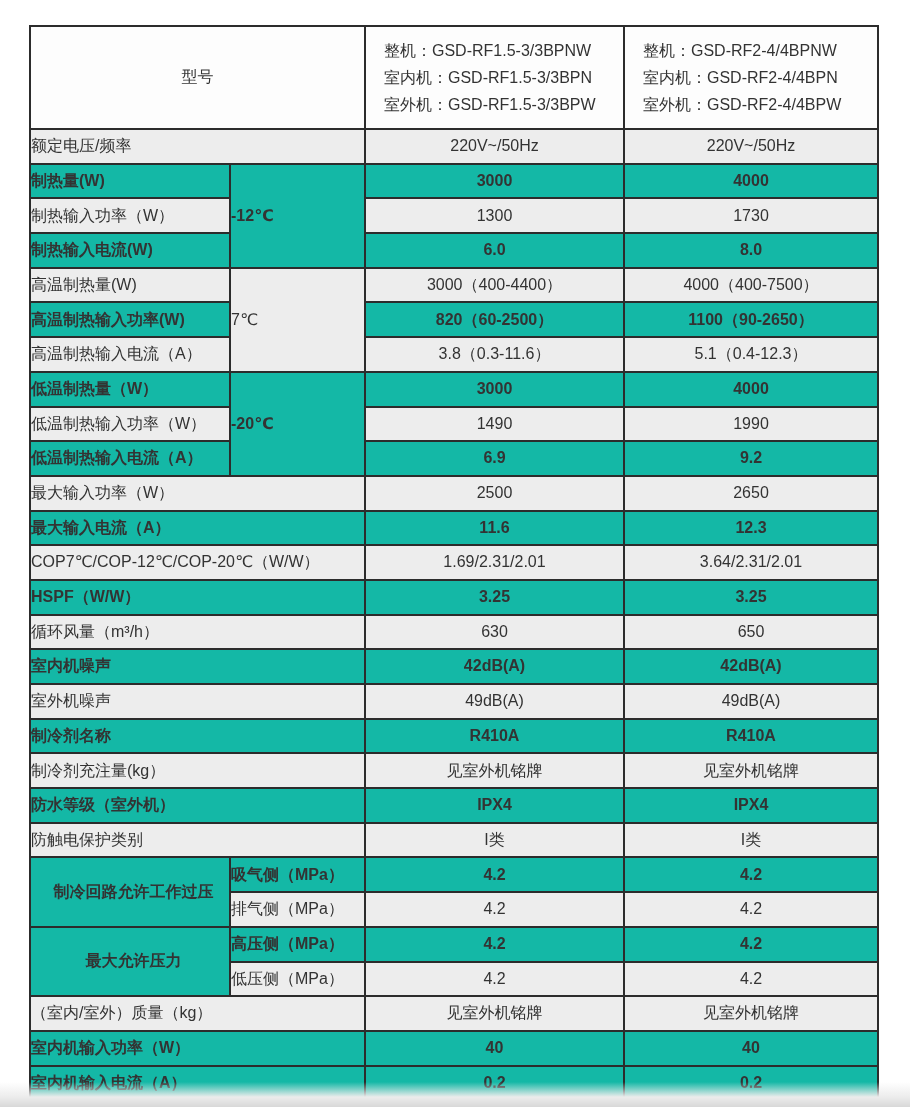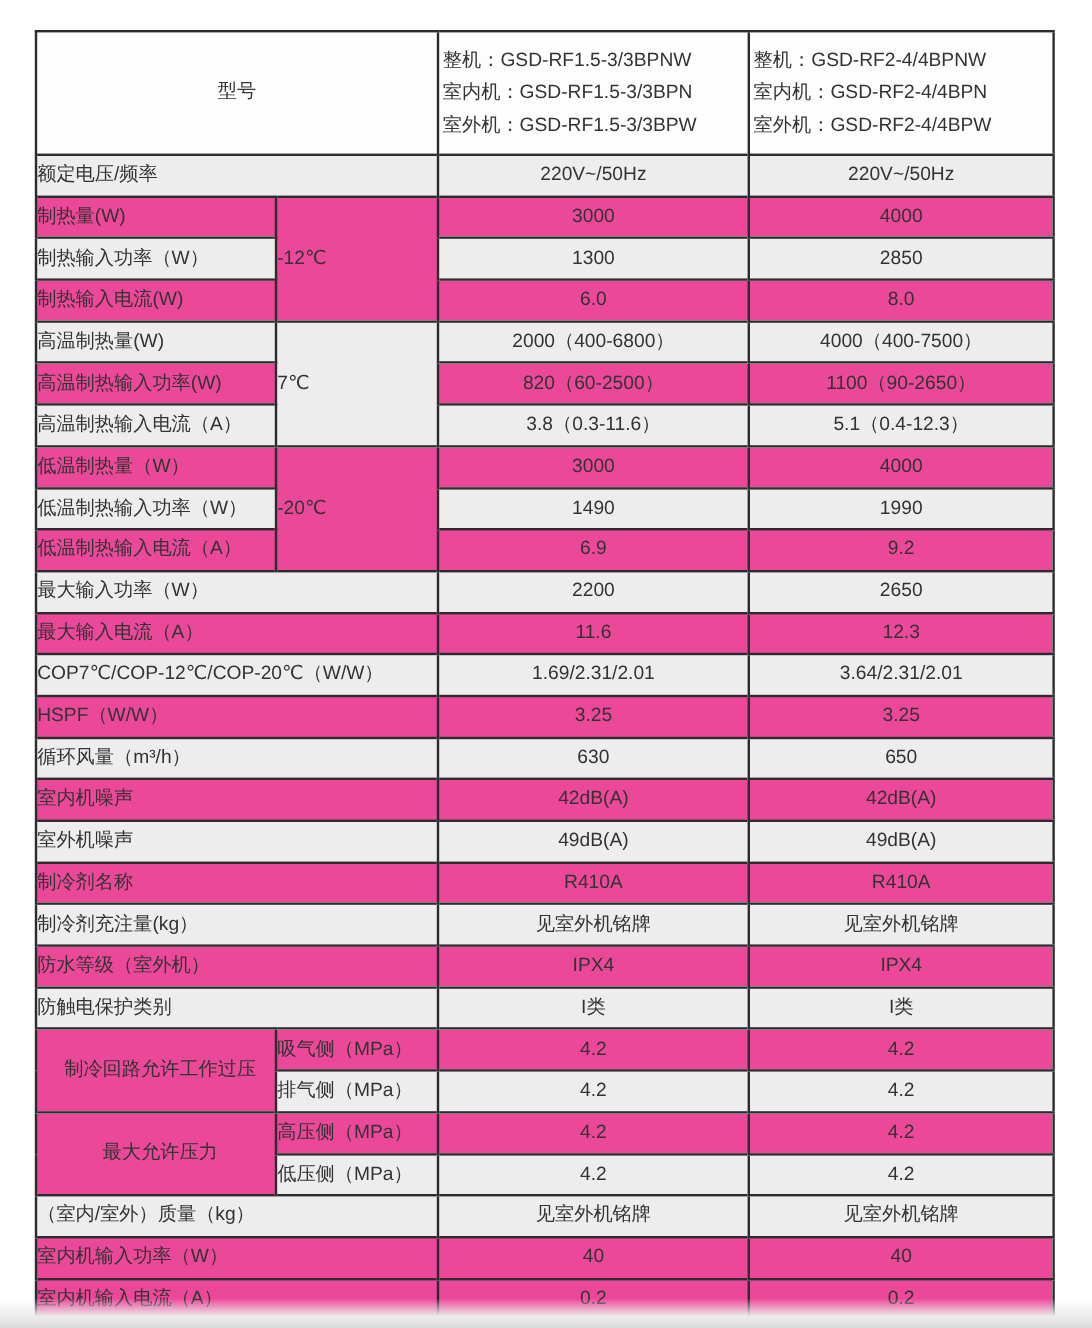--- a/index.html
+++ b/index.html
@@ -29,42 +29,42 @@
   table.spec td {
     border-left: 2px solid #2c2c2c;
     border-top: 2px solid #2c2c2c;
     height: 32.7px;
     padding: 0;
     font-size: 16px;
     line-height: 1.15;
     overflow: hidden;
     white-space: nowrap;
   }
-  tr.plain td  { background: #ec4899; }
+  tr.plain td  { background: #14b8a6; font-weight: bold; }
   tr.shaded td { background: #ededed; }
   td.lbl { text-align: left; padding-left: 7px; }
   td.val { text-align: center; font-size: 17px; }
   td.thin { border-top-width: 1px; }
   
   td.grp {
     background: #fdfdfd;
     font-size: 16px;
   }
   td.grp.left { text-align: center; padding-left: 7px; }
   tr.hdr td {
     height: 101px;
     background: #fdfdfd;
   }
   td.model-title {
     text-align: center;
     font-size: 17px;
   }
   td.models { vertical-align: middle; }
   td.models div {
-    padding-left: 3px;
+    padding-left: 18px;
     line-height: 27px;
     font-size: 16px;
   }
   tr.note-row td {
     background: #e9e9e9;
     text-align: center;
     font-size: 16px;
   }
   .bottom-shade {
     position: absolute;
@@ -110,32 +110,32 @@
 
       <tr class="plain">
         <td class="lbl">制热量(W)</td>
         <td class="grp" rowspan="3">-12℃</td>
         <td class="val">3000</td>
         <td class="val">4000</td>
       </tr>
       <tr class="shaded">
         <td class="lbl thin">制热输入功率（W）</td>
         <td class="val thin">1300</td>
-        <td class="val thin">2850</td>
+        <td class="val thin">1730</td>
       </tr>
       <tr class="plain">
         <td class="lbl thin">制热输入电流(W)</td>
         <td class="val thin">6.0</td>
         <td class="val thin">8.0</td>
       </tr>
 
       <tr class="shaded">
         <td class="lbl">高温制热量(W)</td>
         <td class="grp" rowspan="3">7℃</td>
-        <td class="val">2000（400-6800）</td>
+        <td class="val">3000（400-4400）</td>
         <td class="val">4000（400-7500）</td>
       </tr>
       <tr class="plain">
         <td class="lbl thin">高温制热输入功率(W)</td>
         <td class="val thin">820（60-2500）</td>
         <td class="val thin">1100（90-2650）</td>
       </tr>
       <tr class="shaded">
         <td class="lbl thin">高温制热输入电流（A）</td>
         <td class="val thin">3.8（0.3-11.6）</td>
@@ -154,21 +154,21 @@
         <td class="val thin">1990</td>
       </tr>
       <tr class="plain">
         <td class="lbl thin">低温制热输入电流（A）</td>
         <td class="val thin">6.9</td>
         <td class="val thin">9.2</td>
       </tr>
 
       <tr class="shaded">
         <td class="lbl" colspan="2">最大输入功率（W）</td>
-        <td class="val">2200</td>
+        <td class="val">2500</td>
         <td class="val">2650</td>
       </tr>
       <tr class="plain">
         <td class="lbl" colspan="2">最大输入电流（A）</td>
         <td class="val">11.6</td>
         <td class="val">12.3</td>
       </tr>
       <tr class="shaded">
         <td class="lbl" colspan="2">COP7℃/COP-12℃/COP-20℃（W/W）</td>
         <td class="val">1.69/2.31/2.01</td>

